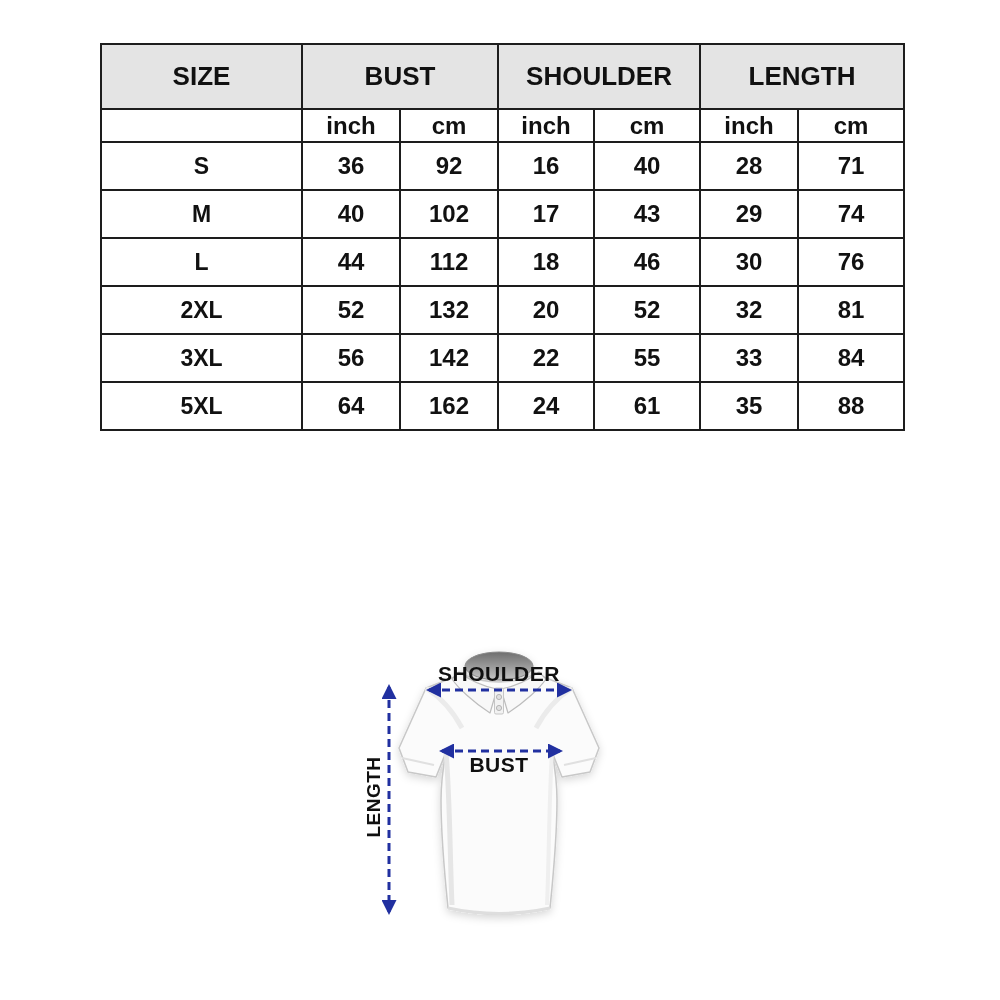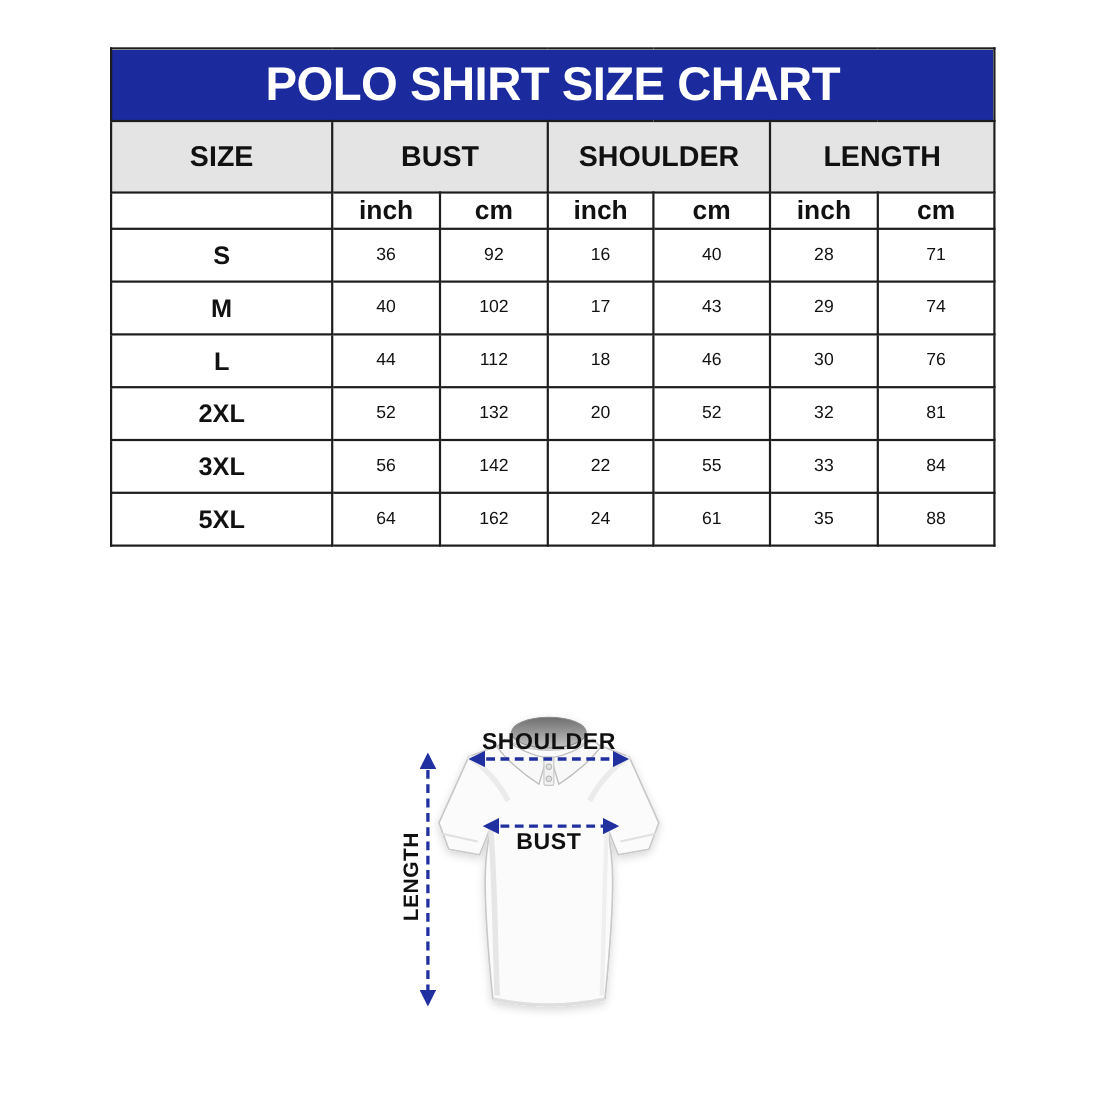--- a/index.html
+++ b/index.html
@@ -44,22 +44,22 @@
     height: 65px;
   }
   tr.units th {
     background: #ffffff;
     font-size: 24px;
     font-weight: bold;
     height: 33px;
   }
   tbody td {
     background: #ffffff;
-    font-size: 16px;
-    font-weight: normal;
+    font-size: 24px;
+    font-weight: bold;
     height: 48px;
   }
   tbody td.size-cell {
     font-weight: bold;
     font-size: 23px;
   }
 
   .diagram {
     position: absolute;
     left: 340px;
@@ -101,23 +101,20 @@
     <colgroup>
       <col style="width:201px">
       <col style="width:98px">
       <col style="width:98px">
       <col style="width:96px">
       <col style="width:106px">
       <col style="width:98px">
       <col style="width:106px">
     </colgroup>
     <thead>
-      <tr>
-        <th class="banner-cell" colspan="7">POLO SHIRT SIZE CHART</th>
-      </tr>
       <tr class="groups">
         <th>SIZE</th>
         <th colspan="2">BUST</th>
         <th colspan="2">SHOULDER</th>
         <th colspan="2">LENGTH</th>
       </tr>
       <tr class="units">
         <th></th>
         <th>inch</th>
         <th>cm</th>

